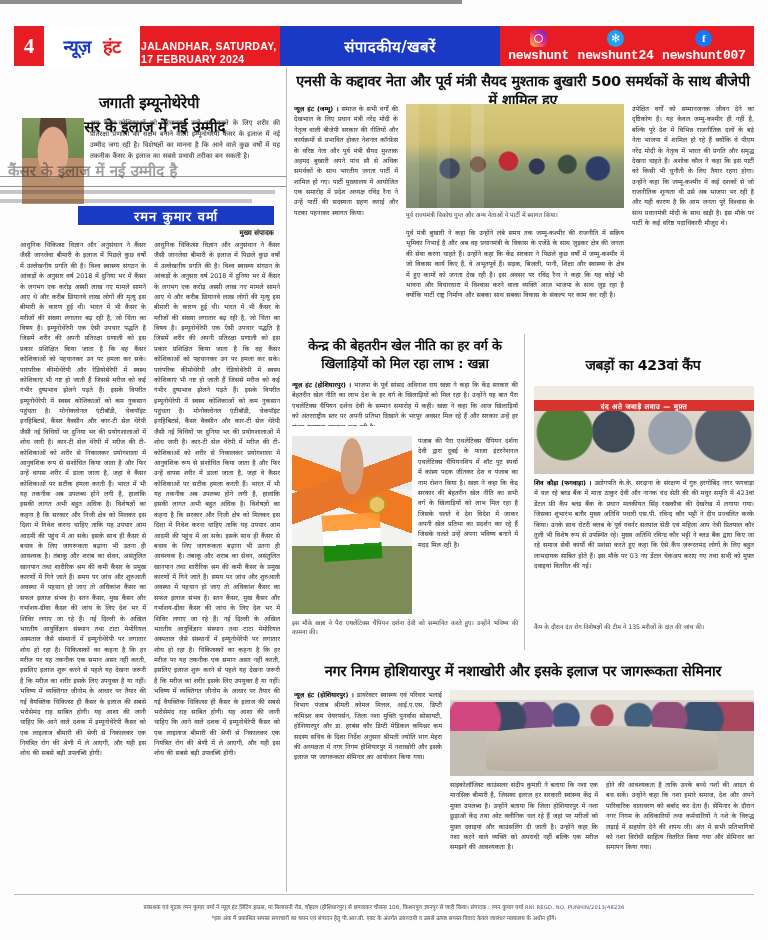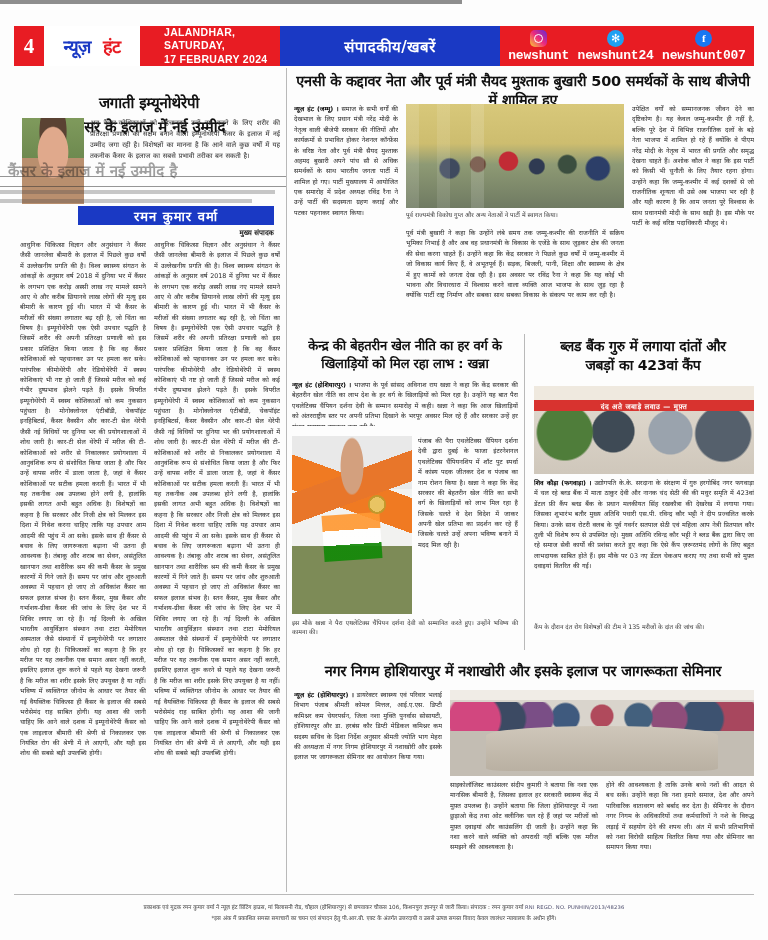--- a/index.html
+++ b/index.html
@@ -66,22 +66,22 @@
     font-weight: bold;
     letter-spacing: -0.5px;
   }
 
   .dateline-box {
     width: 140px;
     background: #e81c23;
     color: #ffffff;
     display: flex;
     flex-direction: column;
-    justify-content: space-between;
-    padding-left: 24px;
+    justify-content: flex-end;
+    padding-left: 1px;
     font-size: 10.5px;
     font-weight: bold;
     letter-spacing: 0.3px;
     line-height: 1.25;
     font-family: "Liberation Sans", sans-serif;
   }
 
   .section-title-box {
     width: 220px;
     background: #1a39c4;
@@ -451,21 +451,20 @@
 
   <div class="photo ph-athlete" style="left:292px; top:436px; width:120px; height:178px;">
     <div class="flagband"></div>
     <div class="medal"></div>
   </div>
 
   <div class="realtext" style="left:418px; top:436px; width:100px; height:178px;">पंजाब की पैरा एथलेटिक्स चैंपियन दर्शना देवी द्वारा दुबई के फाजा इंटरनेशनल एथलेटिक्स चैंपियनशिप में शॉट पुट स्पर्धा में कांस्य पदक जीतकर देश व पंजाब का नाम रोशन किया है। खन्ना ने कहा कि केंद्र सरकार की बेहतरीन खेल नीति का सभी वर्ग के खिलाड़ियों को लाभ मिल रहा है जिसके चलते वे देश विदेश में जाकर अपनी खेल प्रतिभा का प्रदर्शन कर रहे हैं जिसके चलते उन्हें अपना भविष्य बनाने में मदद मिल रही है।</div>
 
   <div class="photo-cap" style="left:292px; top:618px; width:226px; height:26px;">इस मौके खन्ना ने पैरा एथलेटिक्स चैंपियन दर्शना देवी को सम्मानित करते हुए। उन्होंने भविष्य की कामना की।</div>
 
-  <div class="headline hl-mid" style="position:absolute; left:532px; top:338px; width:222px; font-size:14px;">ब्लड बैंक गुरु में लगाया दांतों और</div>
   <div class="headline hl-mid" style="position:absolute; left:532px; top:357px; width:222px; font-size:14px;">जबड़ों का 423वां कैंप</div>
 
   <div class="photo ph-blood" style="left:534px; top:386px; width:220px; height:88px;">
     <div class="banner-txt">दंद अते जबाड़े लवाउ — मुफ़्त</div>
     <div class="people"></div>
   </div>
 
   <div class="realtext" style="left:534px; top:478px; width:220px; height:142px;">
     <span class="dateline-tag">शिव कौड़ा (फगवाड़ा) ।</span>
     <span>उद्योगपति के.के. सरदाना के संरक्षण में गुरु हरगोबिंद नगर फगवाड़ा में चल रहे ब्लड बैंक में माता ठाकुर देवी और नानक चंद सेठी की की मधुर समृति में 423वां डेंटल फ्री कैंप ब्लड बैंक के प्रधान मलकीयत सिंह रखकौत्रा की देखरेख में लगाया गया। जिसका शुभारंभ बतौर मुख्य अतिथि पधारी एस.पी. रविन्द्र कौर भट्टी ने दीप प्रज्वलित करके किया। उनके साथ रोटरी क्लब के पूर्व गवर्नर सतपाल सेठी एवं महिला आप नेत्री प्रितपाल कौर तुली भी विशेष रूप से उपस्थित रहे। मुख्य अतिथि रविन्द्र कौर भट्टी ने ब्लड बैंक द्वारा किए जा रहे समाज सेवी कार्यों की प्रशंसा करते हुए कहा कि ऐसे कैंप ज़रूरतमंद लोगों के लिए बहुत लाभदायक साबित होते हैं। इस मौके पर 03 नए डेंटल चेकअप कराए गए तथा सभी को मुफ़्त दवाइयां वितरित की गईं।</span>

